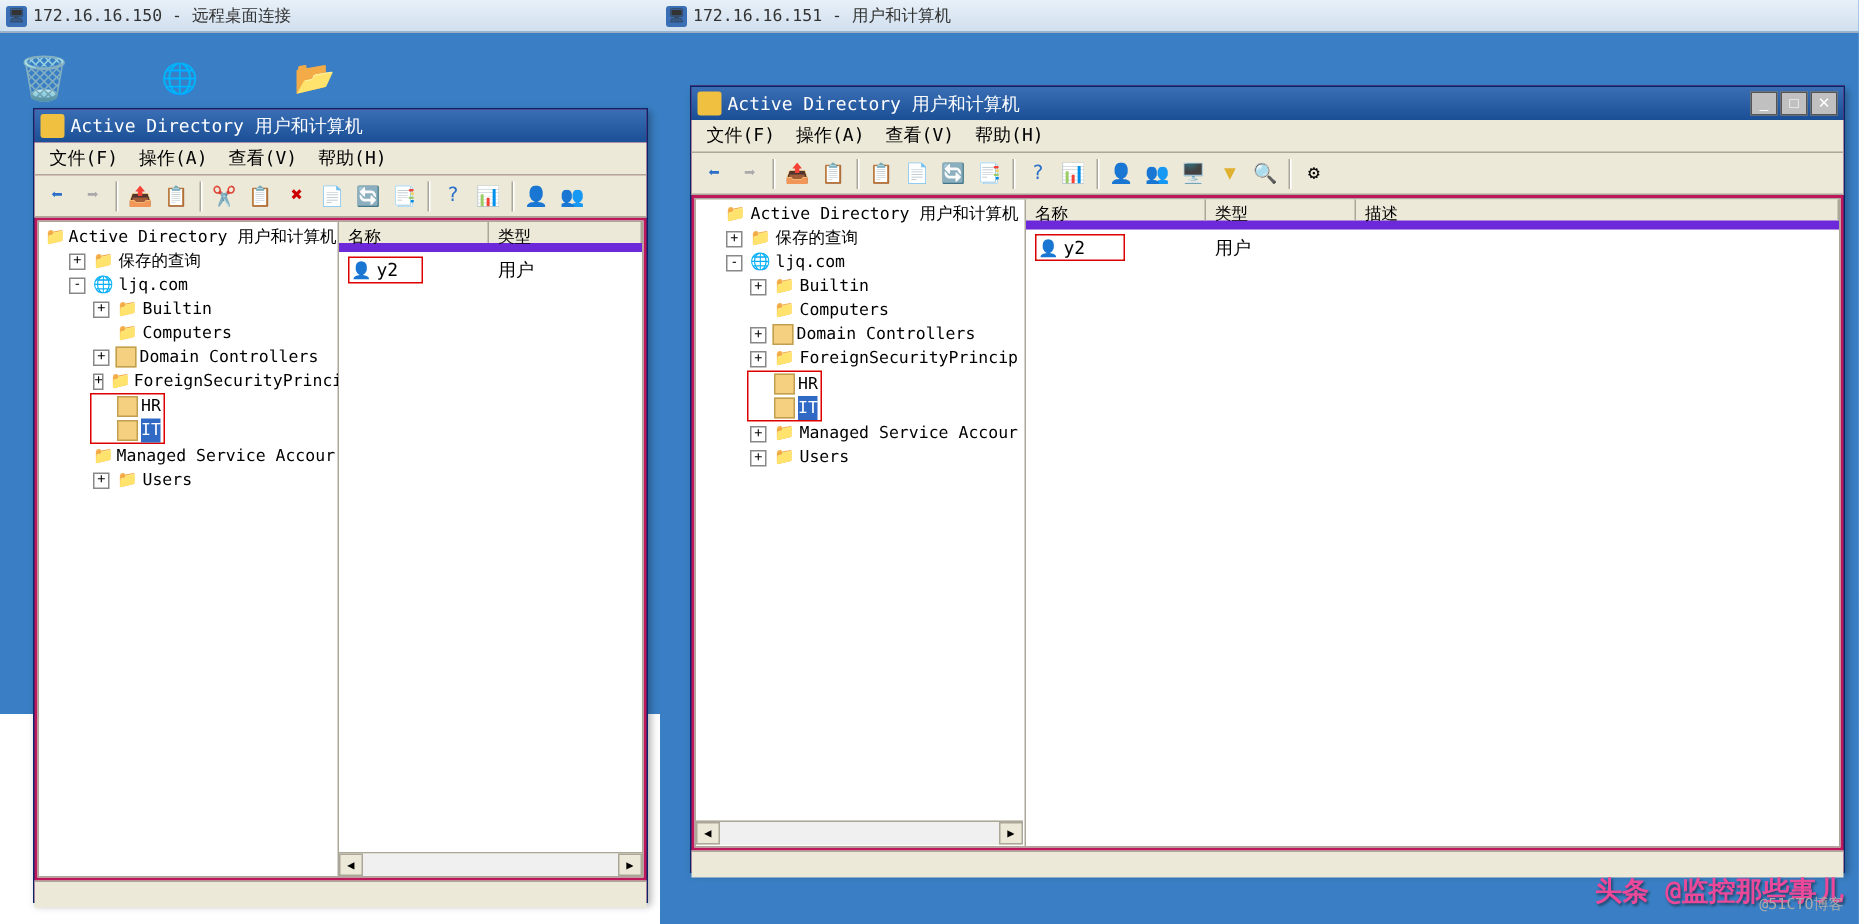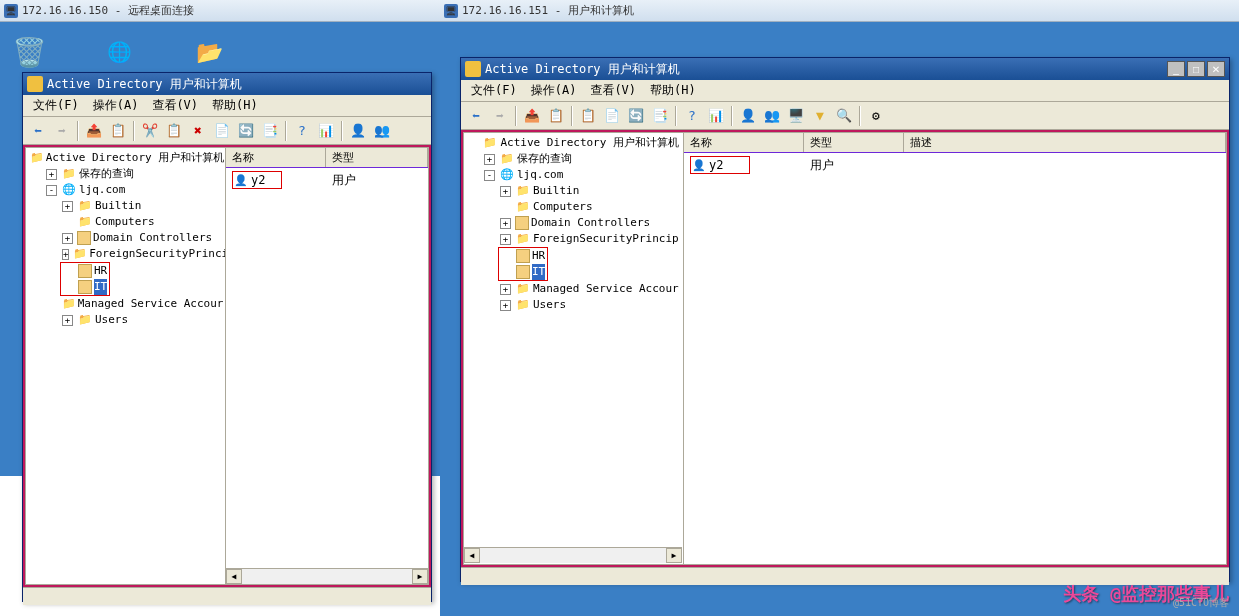--- a/index.html
+++ b/index.html
@@ -32,21 +32,21 @@
 
 .toolbar { height: 28px; background: #ece9d8; border-bottom: 1px solid #aca899; display: flex; align-items: center; padding: 0 4px; gap: 2px; }
 .tb-btn { width: 22px; height: 22px; border: 1px solid transparent; display: flex; align-items: center; justify-content: center; font-size: 13px; cursor: pointer; }
 .tb-sep { width: 2px; height: 20px; border-left: 1px solid #aca899; border-right: 1px solid #fff; margin: 0 2px; }
 
 .ad-body { display: flex; height: calc(100% - 22px - 22px - 28px - 18px); background: #fff; border: 1px solid #aca899; margin: 2px; }
 .tree-panel { width: 200px; border-right: 1px solid #aca899; overflow: auto; padding: 2px; }
 .rdp-window.right .tree-panel { width: 220px; }
 .list-panel { flex: 1; display: flex; flex-direction: column; }
 
-.list-header { height: 20px; background: #ece9d8; border-bottom: 1px solid #6d28d9; display: flex; }
+.list-header { height: 20px; background: #ece9d8; border-bottom: 6px solid #6d28d9; display: flex; }
 .list-col { border-right: 1px solid #aca899; padding: 2px 6px; font-size: 11px; }
 .list-body { flex: 1; padding: 2px; }
 .list-row { display: flex; align-items: center; padding: 1px 4px; cursor: pointer; }
 .list-row .user-icon { width: 16px; height: 16px; margin-right: 2px; display: inline-flex; align-items: center; justify-content: center; font-size: 11px; }
 .list-cell { font-size: 12px; }
 .hl-red { border: 1px solid #d00; display: inline-block; }
 
 .tree-node { white-space: nowrap; font-size: 11px; line-height: 16px; }
 .tree-row { display: flex; align-items: center; cursor: pointer; padding: 0 2px; }
 .tree-toggle { width: 11px; height: 11px; border: 1px solid #888; display: inline-flex; align-items: center; justify-content: center; font-size: 9px; margin-right: 4px; font-family: monospace; background: #fff; }

